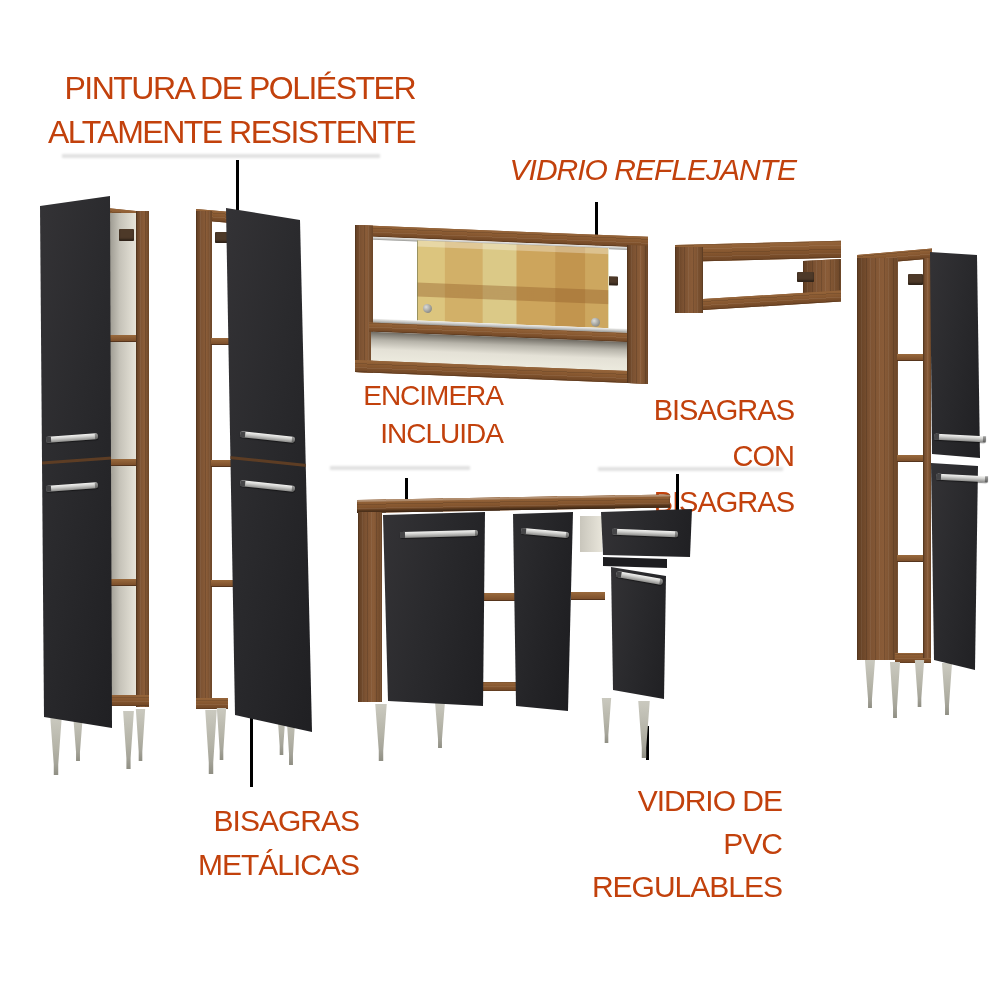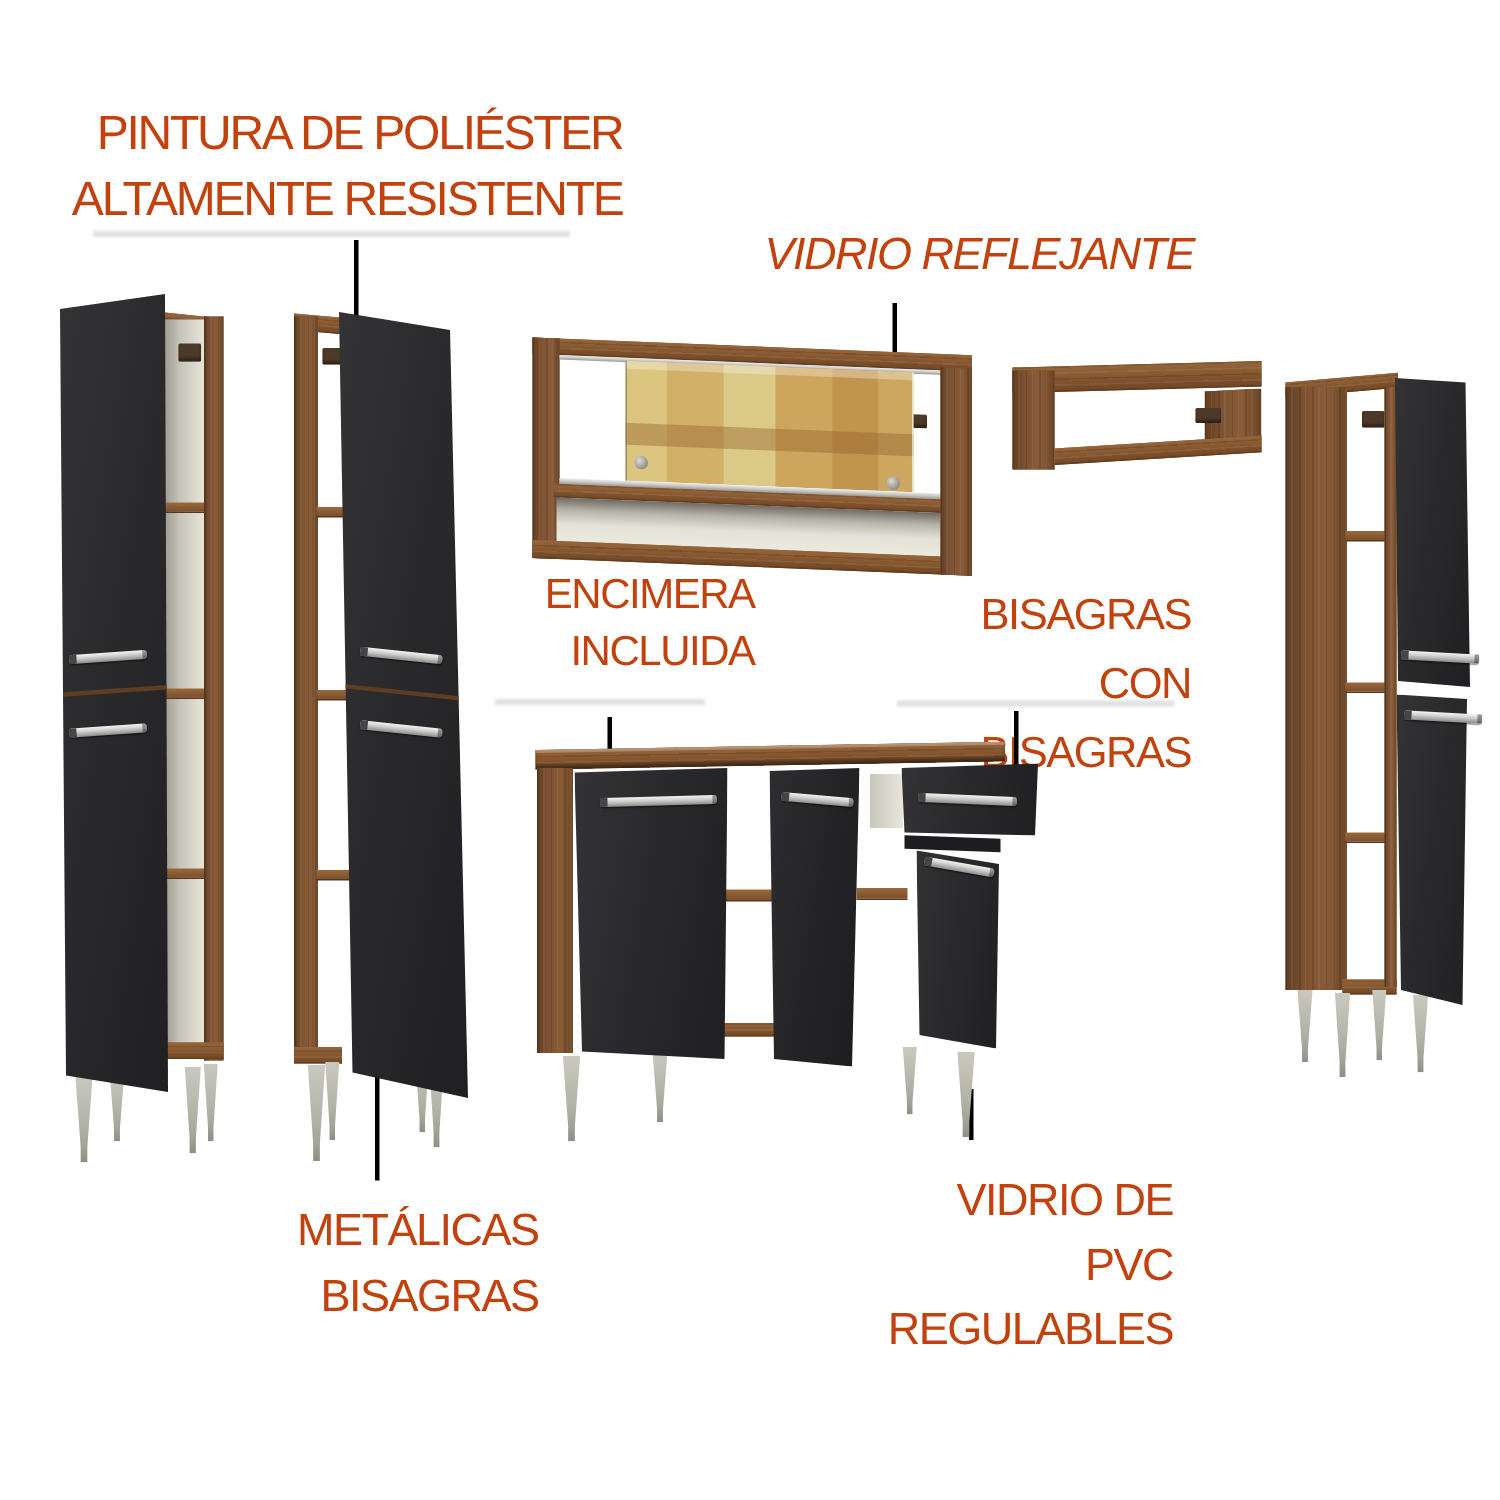--- a/index.html
+++ b/index.html
@@ -59,22 +59,22 @@
   </div>
   <div class="callout" style="left:303px;top:377px;width:200px;font-size:28px;line-height:38px;">
     <div>ENCIMERA</div>
     <div>INCLUIDA</div>
   </div>
   <div class="callout" style="left:588px;top:387px;width:206px;font-size:29px;line-height:46px;">
     <div>BISAGRAS</div>
     <div>CON BISAGRAS</div>
   </div>
   <div class="callout" style="left:159px;top:799px;width:200px;font-size:30px;line-height:44px;">
+    <div>BISAGRAS</div>
     <div>METÁLICAS</div>
-    <div>BISAGRAS</div>
   </div>
   <div class="callout" style="left:582px;top:779px;width:200px;font-size:30px;line-height:43px;">
     <div>VIDRIO DE PVC</div>
     <div>REGULABLES</div>
   </div>
 
   <div class="pline" style="left:236px;top:160px;height:62px;"></div>
   <div class="pline" style="left:595px;top:202px;height:50px;"></div>
   <div class="pline" style="left:405px;top:478px;height:31px;"></div>
   <div class="pline" style="left:676px;top:474px;height:62px;"></div>

